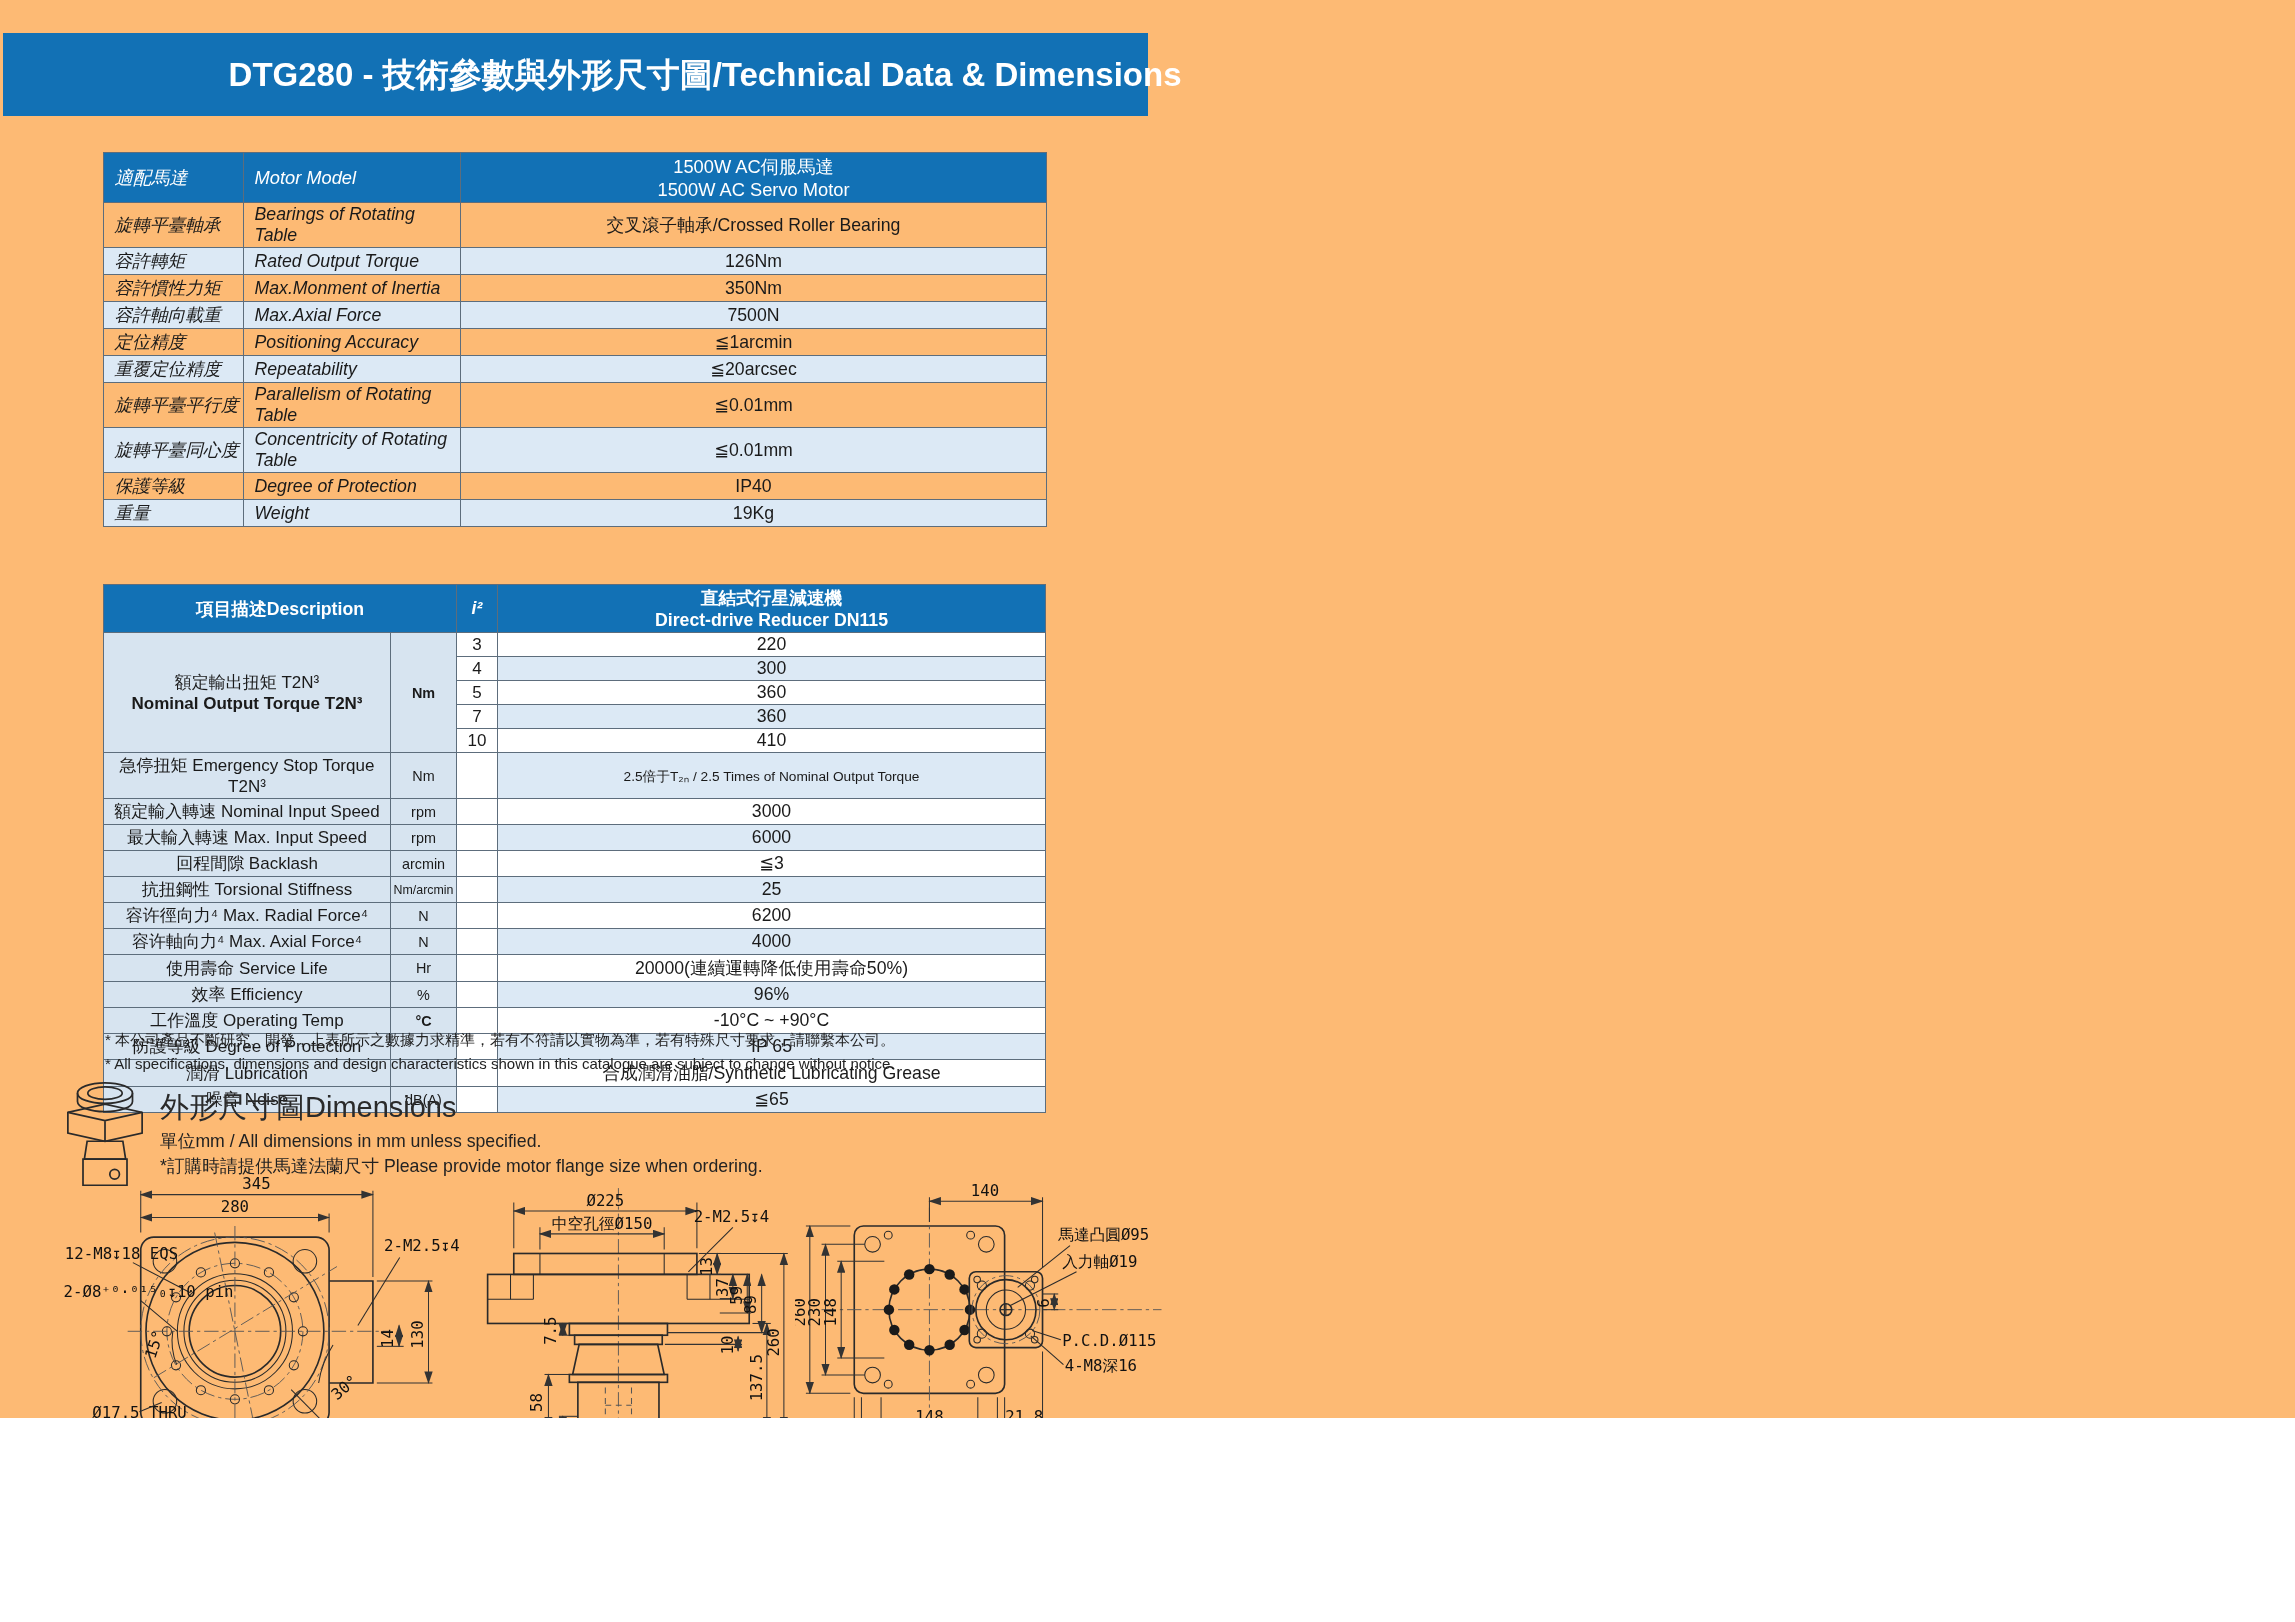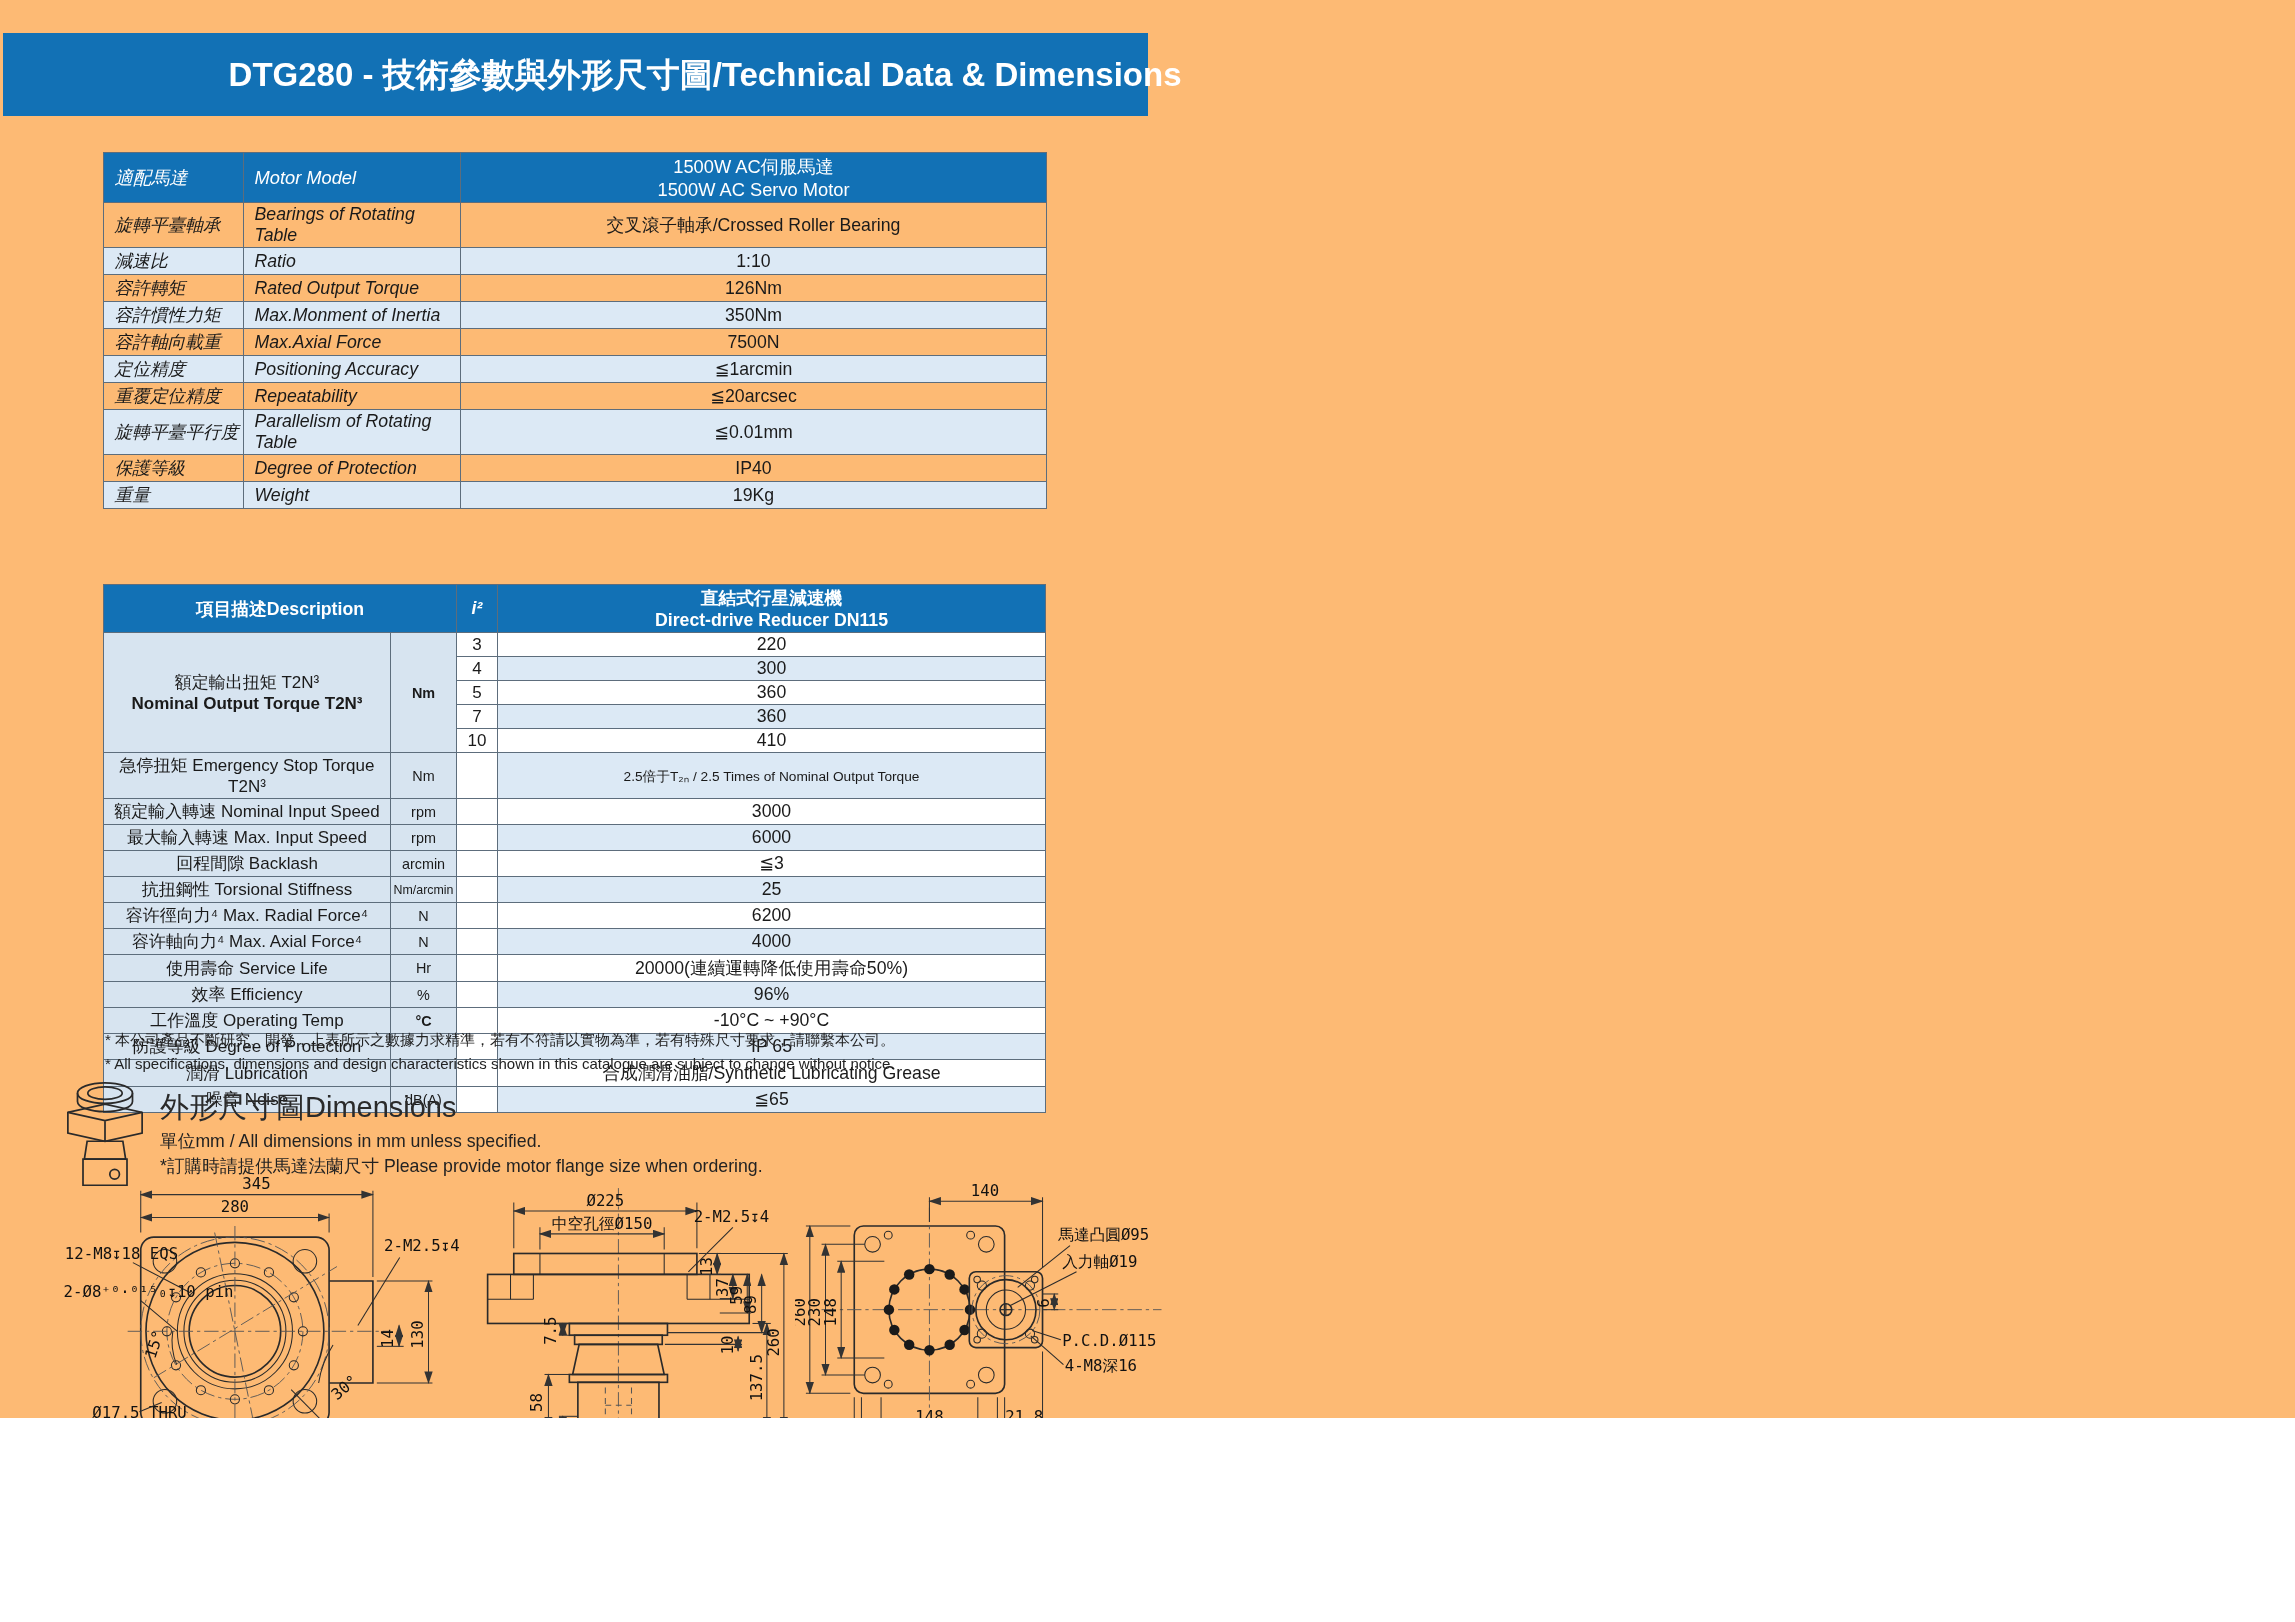--- a/index.html
+++ b/index.html
@@ -82,25 +82,20 @@
         </td>
       </tr>
     </thead>
     <tbody>
       <tr>
           <td class="c1">旋轉平臺軸承</td>
           <td class="c2">Bearings of Rotating Table</td>
           <td class="c3">交叉滾子軸承/Crossed Roller Bearing</td>
         </tr>
       <tr>
-          <td class="c1">減速比</td>
-          <td class="c2">Ratio</td>
-          <td class="c3">1:10</td>
-        </tr>
-      <tr>
           <td class="c1">容許轉矩</td>
           <td class="c2">Rated Output Torque</td>
           <td class="c3">126Nm</td>
         </tr>
       <tr>
           <td class="c1">容許慣性力矩</td>
           <td class="c2">Max.Monment of Inertia</td>
           <td class="c3">350Nm</td>
         </tr>
       <tr>
@@ -114,20 +109,25 @@
           <td class="c3">≦1arcmin</td>
         </tr>
       <tr>
           <td class="c1">重覆定位精度</td>
           <td class="c2">Repeatability</td>
           <td class="c3">≦20arcsec</td>
         </tr>
       <tr>
           <td class="c1">旋轉平臺平行度</td>
           <td class="c2">Parallelism of Rotating Table</td>
+          <td class="c3">≦0.01mm</td>
+        </tr>
+      <tr>
+          <td class="c1">旋轉平臺同心度</td>
+          <td class="c2">Concentricity of Rotating Table</td>
           <td class="c3">≦0.01mm</td>
         </tr>
       <tr>
           <td class="c1">保護等級</td>
           <td class="c2">Degree of Protection</td>
           <td class="c3">IP40</td>
         </tr>
       <tr>
           <td class="c1">重量</td>
           <td class="c2">Weight</td>

